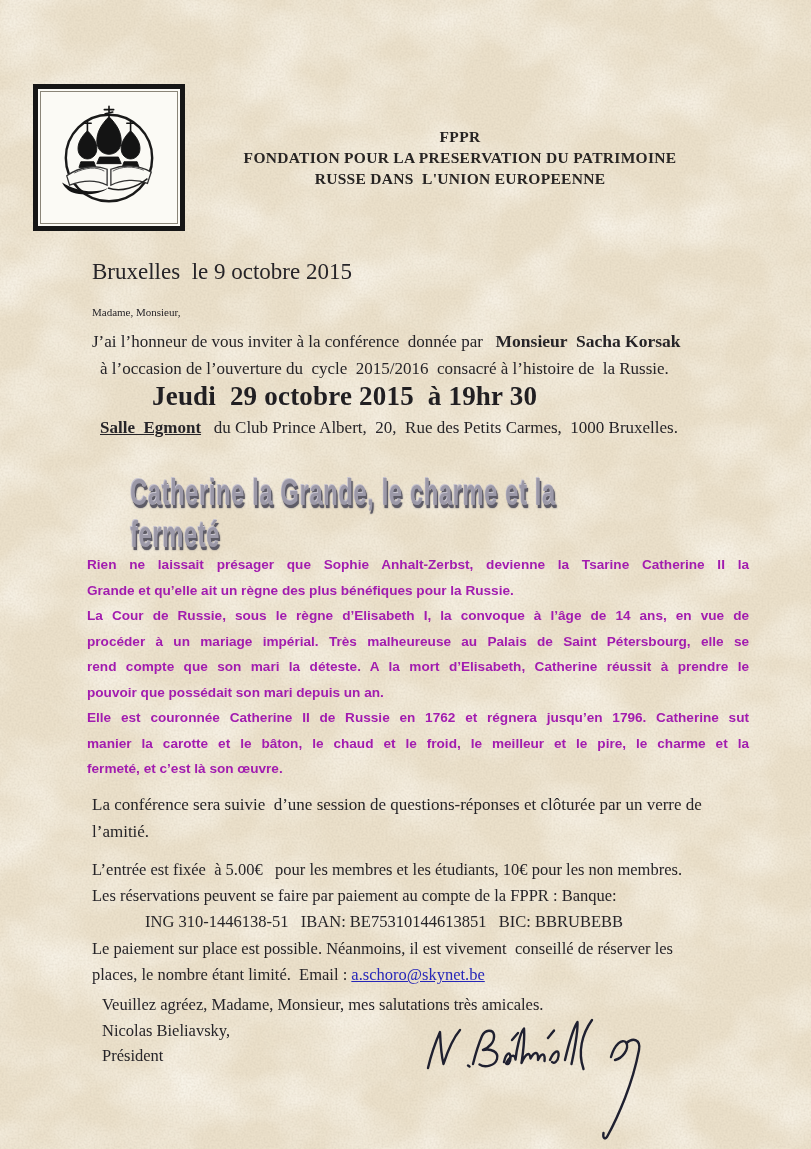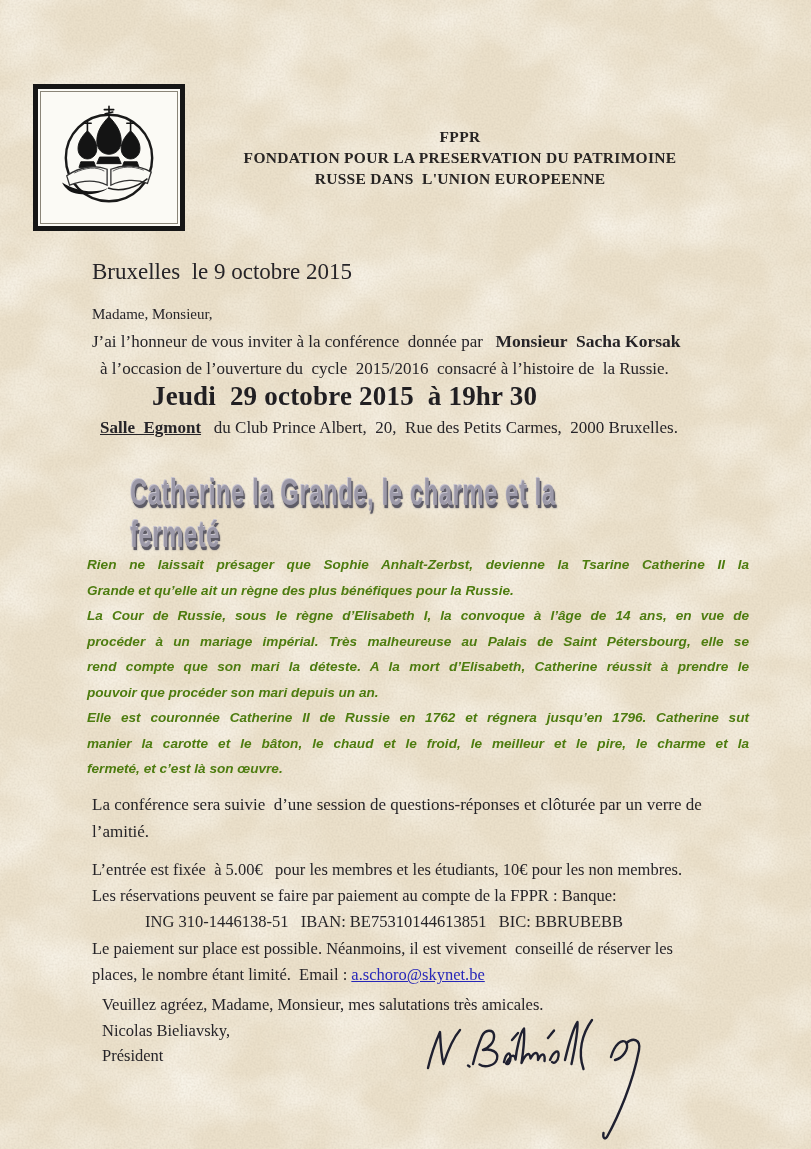--- a/index.html
+++ b/index.html
@@ -25,21 +25,21 @@
 
   
   .org-block{
     position:absolute;left:205px;top:126px;width:510px;
     text-align:center;font-weight:bold;font-size:15.5px;line-height:21px;
     letter-spacing:.3px;color:#272423;
   }
 
   .ln{white-space:pre;}
   .dateline{position:absolute;left:92px;top:259px;font-size:23px;}
-  .salutation{position:absolute;left:92px;top:306px;font-size:15px;}
+  .salutation{position:absolute;left:92px;top:306px;font-size:11px;}
   .intro1{position:absolute;left:92px;top:331px;font-size:17px;}
   .intro1 .b{font-weight:bold;font-size:17.5px;}
   .intro2{position:absolute;left:100px;top:359px;font-size:17px;}
   .event-date{position:absolute;left:152px;top:381px;font-size:27px;font-weight:bold;letter-spacing:.2px;color:#211f22;}
   .venue{position:absolute;left:100px;top:418px;font-size:17px;}
   .venue .b{font-weight:bold;text-decoration:underline;}
 
   
   .lecture-title{
     position:absolute;left:0;top:472px;width:723px;
@@ -51,22 +51,22 @@
     font-family:"Liberation Sans","DejaVu Sans",sans-serif;
     font-weight:bold;font-size:37px;letter-spacing:1px;
     color:#9c99a8;
     text-shadow:-1px -1px 0 #c6c3cf, 2px 3px 0 #5d5b66, 2px 3px 2px #55535e;
   }
 
   
   .abstract{
     position:absolute;left:87px;top:552px;width:662px;
     font-family:"Liberation Sans","DejaVu Sans",sans-serif;
-    font-style:italic;font-weight:bold;
-    font-size:13.6px;line-height:25.5px;color:#4d7c0f;
+    font-weight:bold;
+    font-size:13.6px;line-height:25.5px;color:#a21caf;
   }
   .abs-line{text-align:justify;text-align-last:justify;}
   .abs-line.last{text-align-last:left;}
 
   .followup{position:absolute;left:92px;top:791px;font-size:17px;line-height:27px;}
   .practical{position:absolute;left:92px;top:857px;font-size:16.5px;line-height:26.2px;}
   .practical .bank{padding-left:53px;}
   .email{color:#2626b8;text-decoration:underline;cursor:pointer;}
 
   .closing{position:absolute;left:102px;top:992px;font-size:16.5px;line-height:25.5px;}
@@ -133,33 +133,33 @@
       <div class="ln">RUSSE DANS  L'UNION EUROPEENNE</div>
     </div>
 
     <div class="dateline ln">Bruxelles  le 9 octobre 2015</div>
     <div class="salutation ln">Madame, Monsieur,</div>
 
     <div class="intro1 ln"><span>J’ai l’honneur de vous inviter à la conférence  donnée par   </span><span class="b">Monsieur  Sacha Korsak</span></div>
     <div class="intro2 ln">à l’occasion de l’ouverture du  cycle  2015/2016  consacré à l’histoire de  la Russie.</div>
 
     <div class="event-date ln">Jeudi  29 octobre 2015  à 19hr 30</div>
-    <div class="venue ln"><span class="b">Salle  Egmont</span><span>   du Club Prince Albert,  20,  Rue des Petits Carmes,  2000 Bruxelles.</span></div>
+    <div class="venue ln"><span class="b">Salle  Egmont</span><span>   du Club Prince Albert,  20,  Rue des Petits Carmes,  1000 Bruxelles.</span></div>
 
     <div class="lecture-title">
         <span>Catherine la Grande, le charme et la fermeté</span>
       </div>
 
     <div class="abstract">
       <div class="abs-line">Rien ne laissait présager que Sophie Anhalt-Zerbst, devienne la Tsarine Catherine II la</div>
       <div class="abs-line last">Grande et qu’elle ait un règne des plus bénéfiques pour la Russie.</div>
       <div class="abs-line">La Cour de Russie, sous le règne d’Elisabeth I, la convoque à l’âge de 14 ans, en vue de</div>
       <div class="abs-line">procéder à un mariage impérial. Très malheureuse au Palais de Saint Pétersbourg, elle se</div>
       <div class="abs-line">rend compte que son mari la déteste. A la mort d’Elisabeth, Catherine réussit à prendre le</div>
-      <div class="abs-line last">pouvoir que procéder son mari depuis un an.</div>
+      <div class="abs-line last">pouvoir que possédait son mari depuis un an.</div>
       <div class="abs-line">Elle est couronnée Catherine II de Russie en 1762 et régnera jusqu’en 1796. Catherine sut</div>
       <div class="abs-line">manier la carotte et le bâton, le chaud et le froid, le meilleur et le pire, le charme et la</div>
       <div class="abs-line last">fermeté, et c’est là son œuvre.</div>
     </div>
 
     <div class="followup">
       <div class="ln">La conférence sera suivie  d’une session de questions-réponses et clôturée par un verre de</div>
       <div class="ln">l’amitié.</div>
     </div>
 

